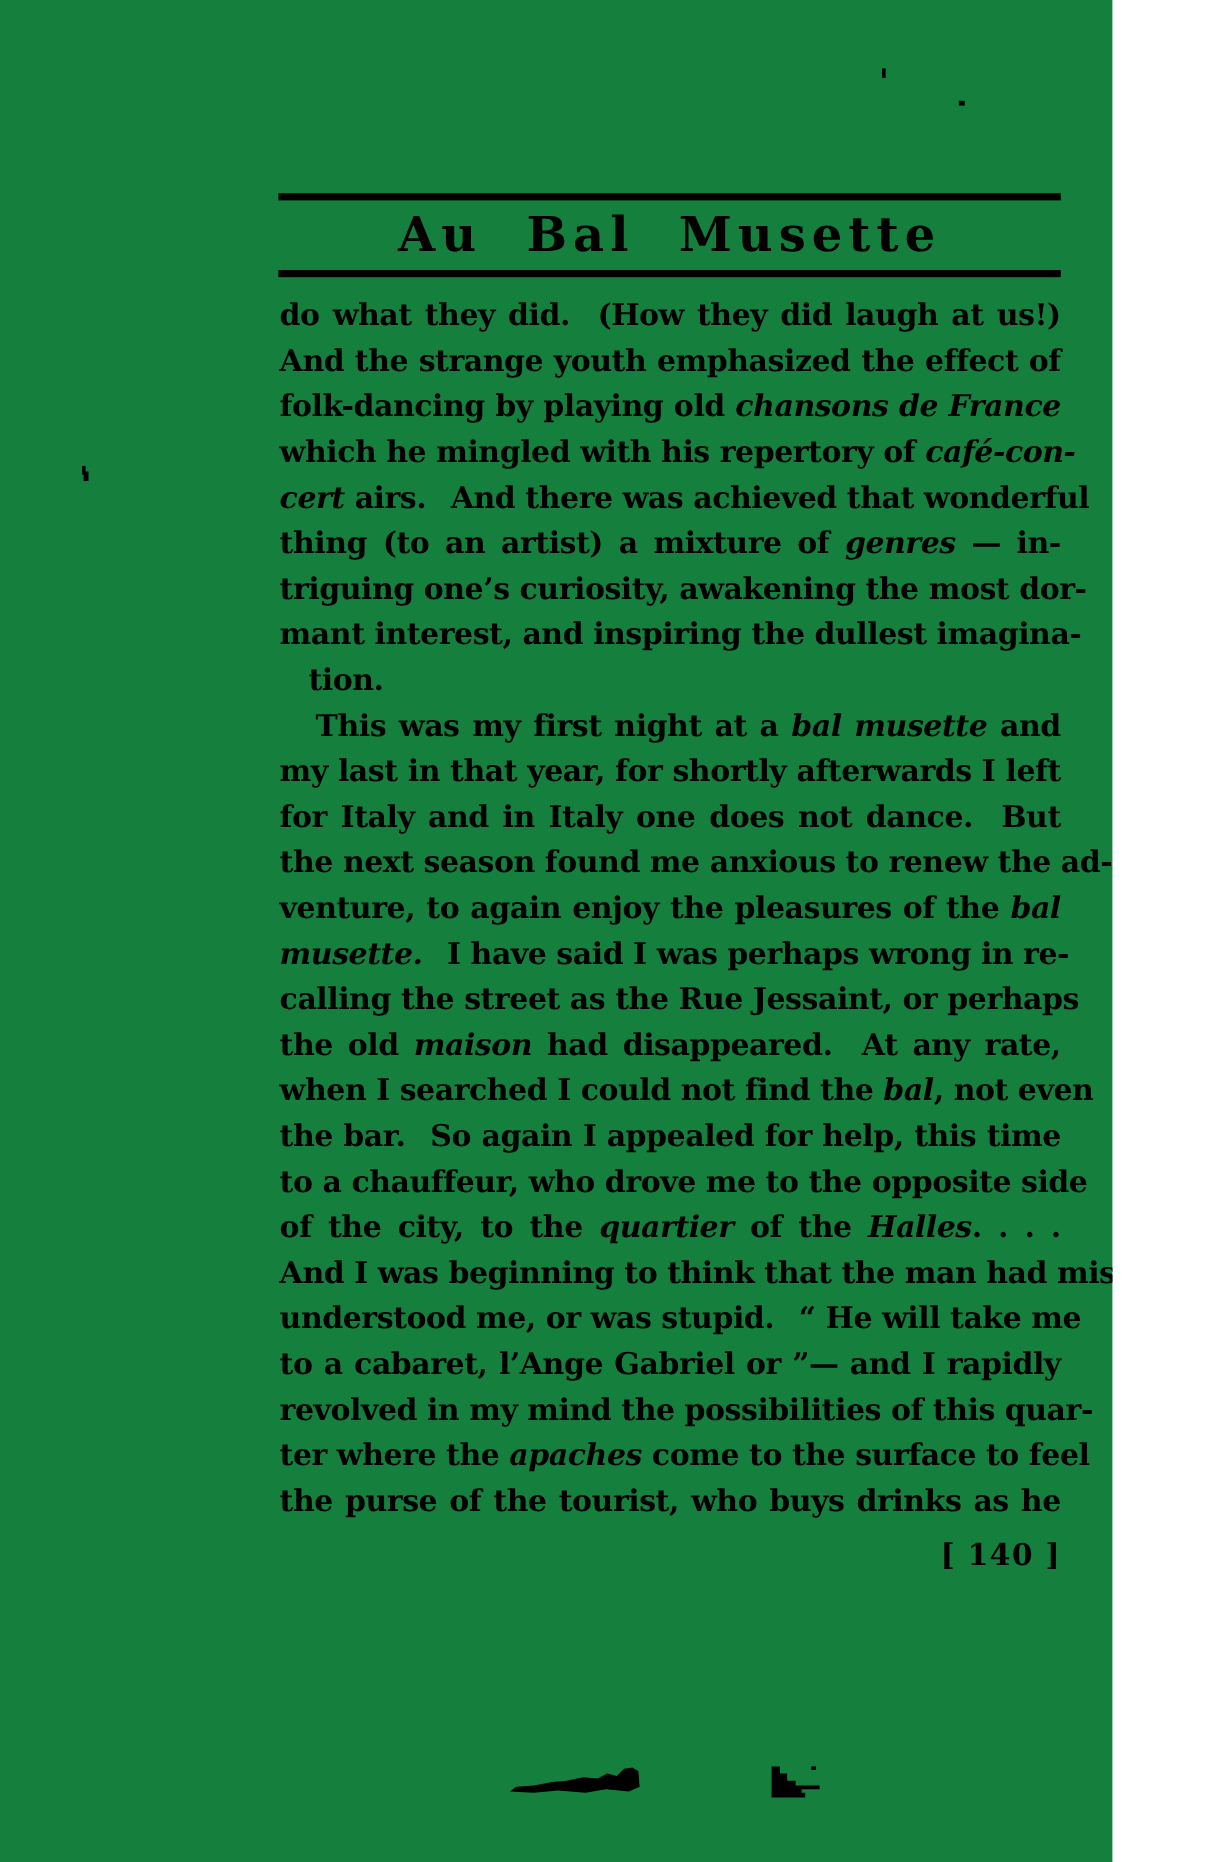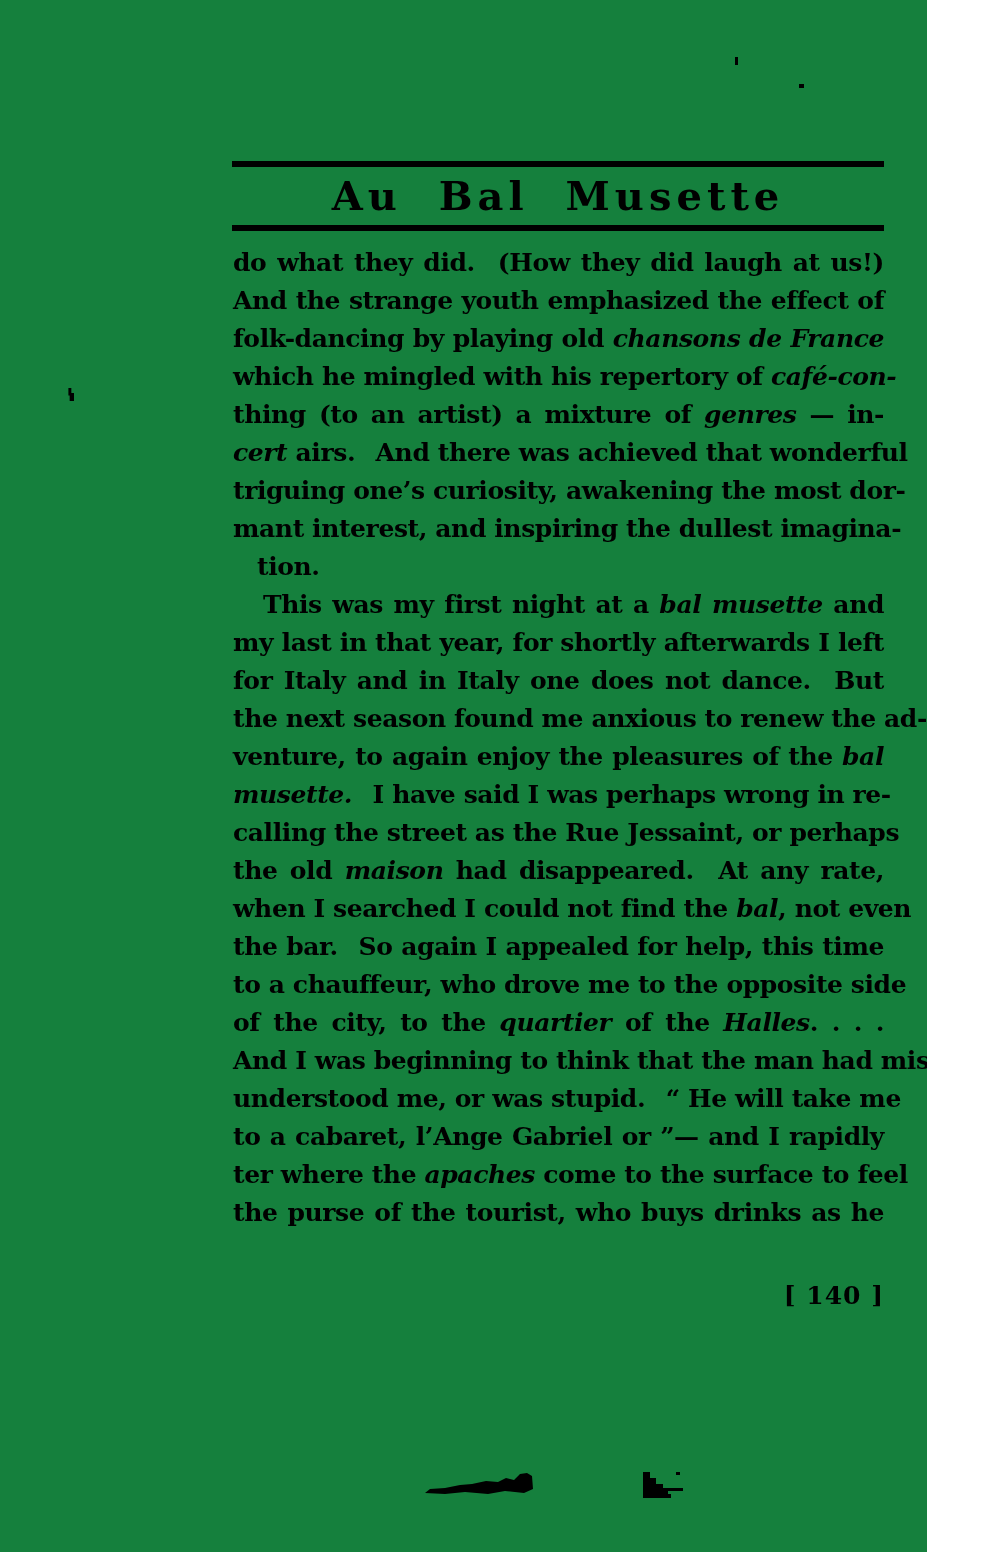--- a/index.html
+++ b/index.html
@@ -83,40 +83,41 @@
 
   <div class="title">Au Bal Musette</div>
 
   <div class="rule" id="rule-bottom"></div>
 
   <div class="text-block">
       <div class="line"><span class="seg">do what they did.  (How they did laugh at us!)</span></div>
       <div class="line"><span class="seg">And the strange youth emphasized the effect of</span></div>
       <div class="line"><span class="seg">folk-dancing by playing old </span><span class="seg it">chansons de France</span></div>
       <div class="line"><span class="seg">which he mingled with his repertory of </span><span class="seg it">café-con-</span></div>
+      <div class="line"><span class="seg it">cert</span><span class="seg"> airs.  And there was achieved that wonderful</span></div>
       <div class="line"><span class="seg">thing (to an artist) a mixture of </span><span class="seg it">genres</span><span class="seg"> — in-</span></div>
-      <div class="line"><span class="seg it">cert</span><span class="seg"> airs.  And there was achieved that wonderful</span></div>
       <div class="line"><span class="seg">triguing one’s curiosity, awakening the most dor-</span></div>
       <div class="line"><span class="seg">mant interest, and inspiring the dullest imagina-</span></div>
       <div class="line nojust"><span class="seg">tion.</span></div>
       <div class="line ind"><span class="seg">This was my first night at a </span><span class="seg it">bal musette</span><span class="seg"> and</span></div>
       <div class="line"><span class="seg">my last in that year, for shortly afterwards I left</span></div>
       <div class="line"><span class="seg">for Italy and in Italy one does not dance.  But</span></div>
       <div class="line"><span class="seg">the next season found me anxious to renew the ad-</span></div>
       <div class="line"><span class="seg">venture, to again enjoy the pleasures of the </span><span class="seg it">bal</span></div>
       <div class="line"><span class="seg it">musette.</span><span class="seg">  I have said I was perhaps wrong in re-</span></div>
       <div class="line"><span class="seg">calling the street as the Rue Jessaint, or perhaps</span></div>
       <div class="line"><span class="seg">the old </span><span class="seg it">maison</span><span class="seg"> had disappeared.  At any rate,</span></div>
       <div class="line"><span class="seg">when I searched I could not find the </span><span class="seg it">bal</span><span class="seg">, not even</span></div>
       <div class="line"><span class="seg">the bar.  So again I appealed for help, this time</span></div>
       <div class="line"><span class="seg">to a chauffeur, who drove me to the opposite side</span></div>
       <div class="line"><span class="seg">of the city, to the </span><span class="seg it">quartier</span><span class="seg"> of the </span><span class="seg it">Halles</span><span class="seg">. . . .</span></div>
       <div class="line"><span class="seg">And I was beginning to think that the man had mis-</span></div>
       <div class="line"><span class="seg">understood me, or was stupid.  “ He will take me</span></div>
       <div class="line"><span class="seg">to a cabaret, l’Ange Gabriel or ”— and I rapidly</span></div>
+      <div class="line"><span class="seg">revolved in my mind the possibilities of this quar-</span></div>
       <div class="line"><span class="seg">ter where the </span><span class="seg it">apaches</span><span class="seg"> come to the surface to feel</span></div>
       <div class="line"><span class="seg">the purse of the tourist, who buys drinks as he</span></div>
     </div>
 
   <div class="page-number">[ 140 ]</div>
 
   <div class="speck" id="speck-1"></div>
   <div class="speck" id="speck-2"></div>
   <div class="speck" id="speck-3"></div>
   <div class="speck" id="speck-4"></div>

